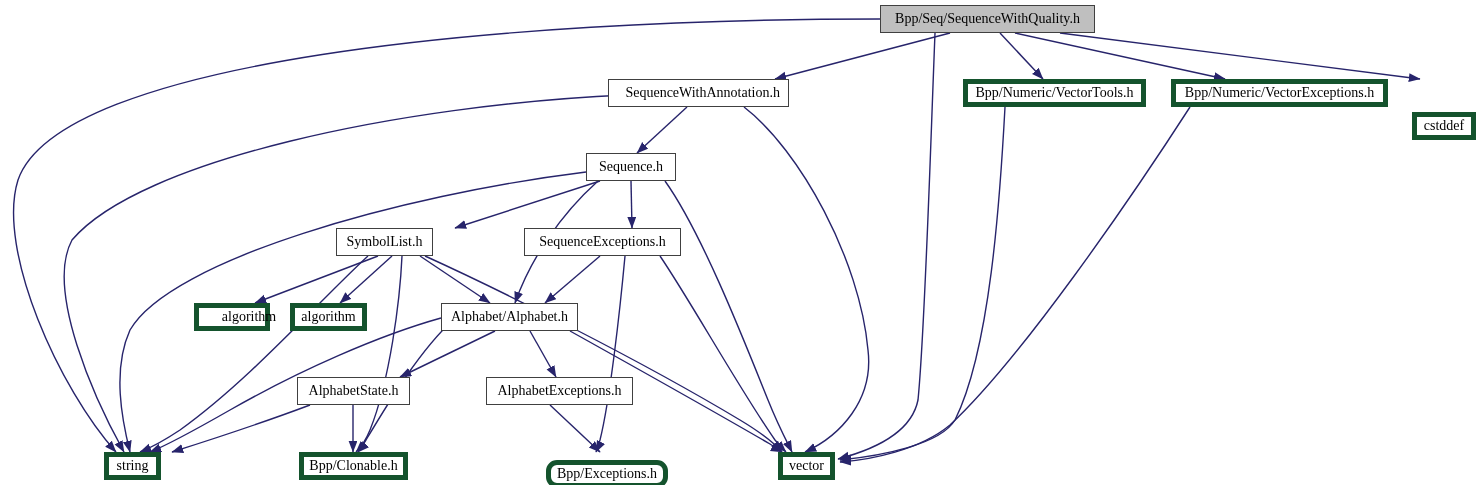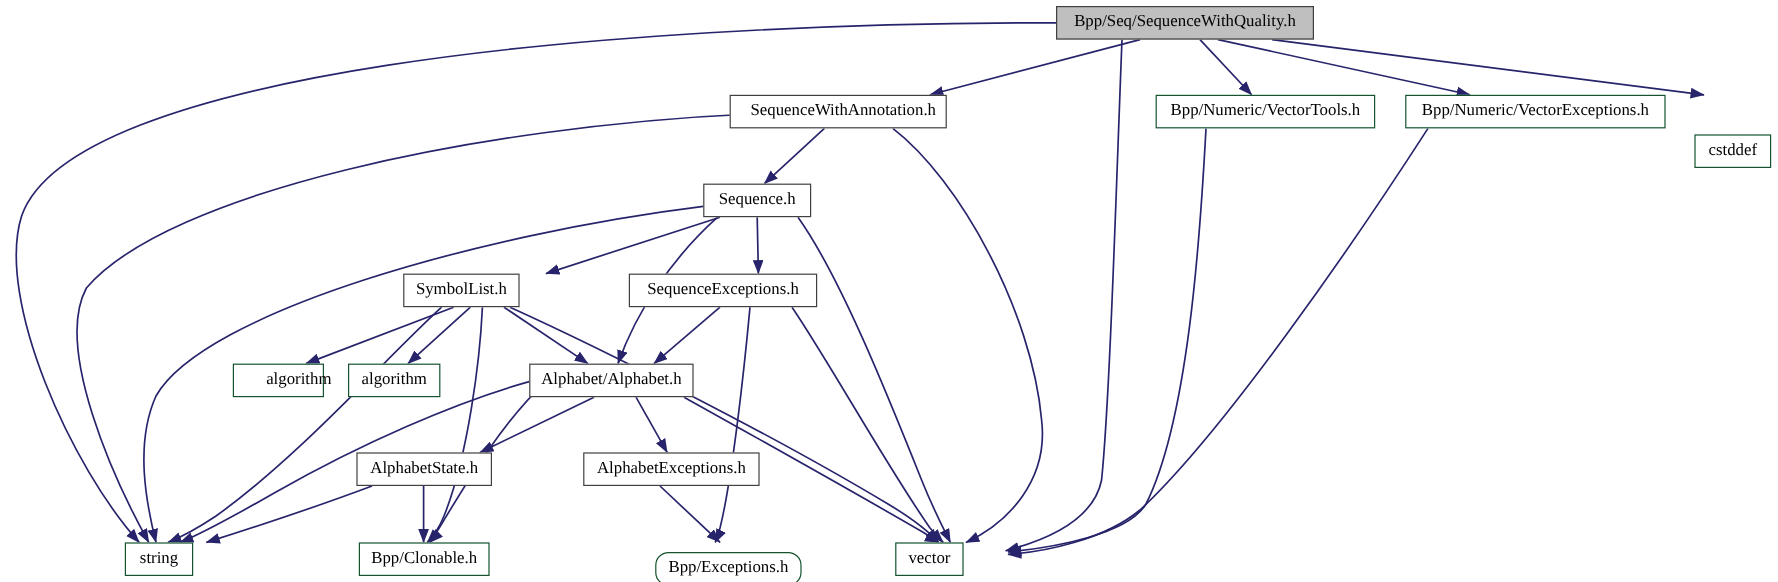--- a/index.html
+++ b/index.html
@@ -27,21 +27,21 @@
     position: absolute;
     box-sizing: border-box;
     display: flex;
     align-items: center;
     justify-content: center;
     white-space: nowrap;
     font-size: 14px;
     line-height: 1;
     color: #000000;
     background: #ffffff;
-    border: 1px solid #14532d;
+    border: 5px solid #14532d;
     height: 28px;
     z-index: 5;
   }
   .node-box.doc {
     border: 1px solid #404040;
   }
   .node-box.root {
     border: 1px solid #404040;
     background: #bfbfbf;
   }
@@ -140,18 +140,18 @@
       </div>
       <div class="node-box" style="left: 104px; top: 452px; width: 57px;">
         <span class="node-label">string</span>
       </div>
       <div class="node-box" style="left: 299px; top: 452px; width: 109px;">
         <span class="node-label">Bpp/Clonable.h</span>
       </div>
       <div class="node-box" style="left: 546px; top: 460px; width: 122px; border-radius: 11px;">
         <span class="node-label">Bpp/Exceptions.h</span>
       </div>
-      <div class="node-box" style="left: 746px; top: 452px; width: 57px;">
+      <div class="node-box" style="left: 778px; top: 452px; width: 57px;">
         <span class="node-label">vector</span>
       </div>
     </div>
 
 </div>
 
 </body></html>

